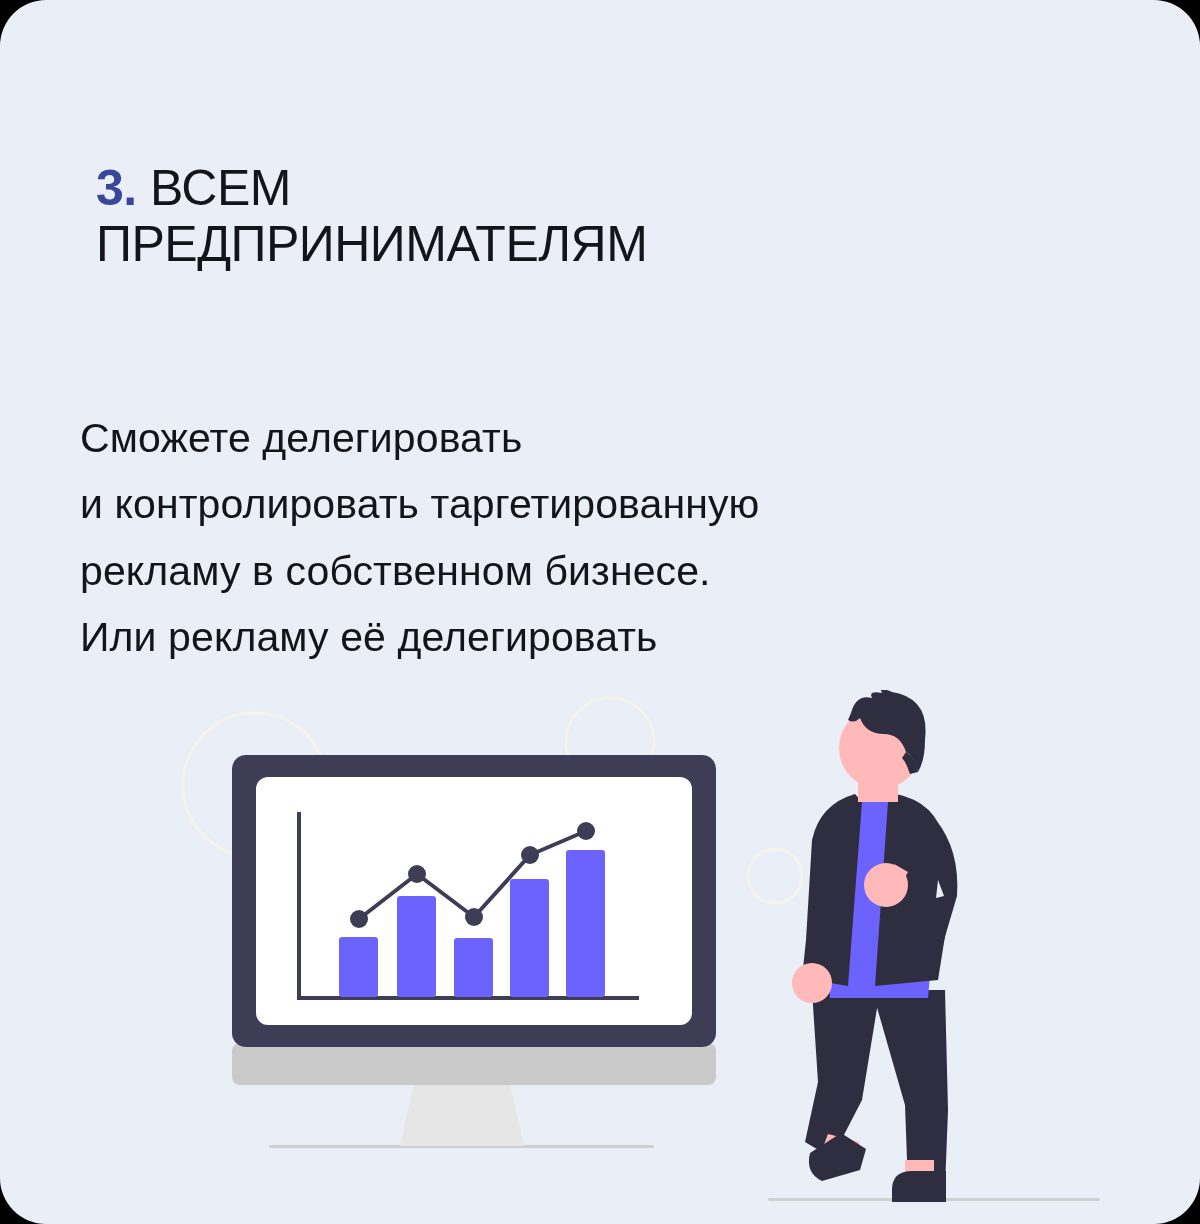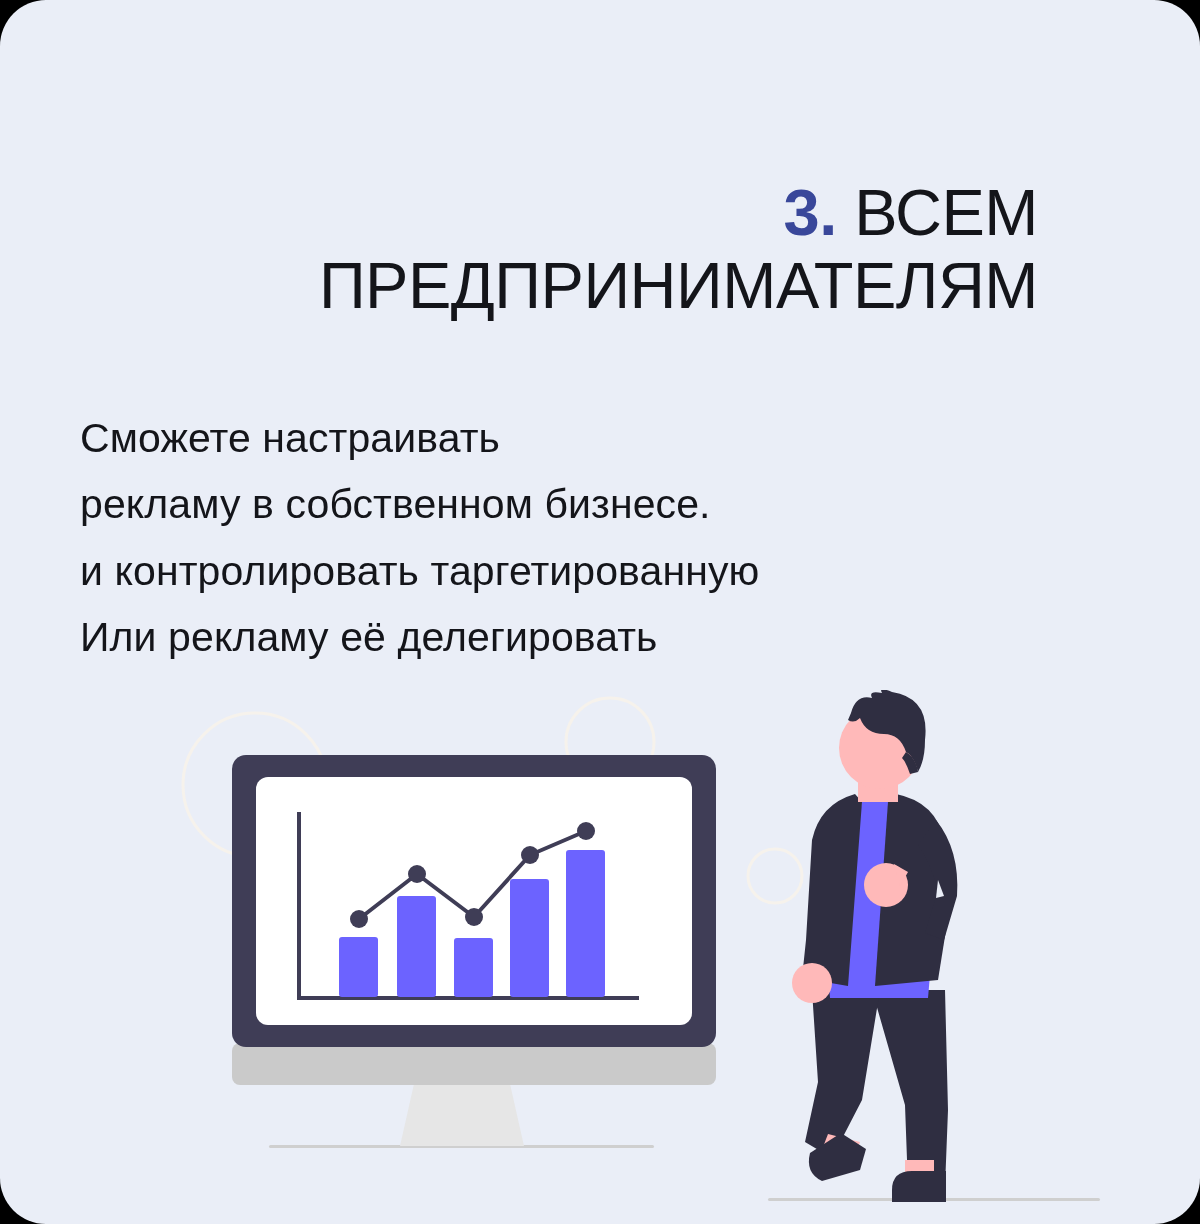--- a/index.html
+++ b/index.html
@@ -20,30 +20,29 @@
     height: 1224px;
     background: #EAEEF7;
     border-radius: 46px;
     overflow: hidden;
     box-sizing: border-box;
   }
 
   
   .heading {
     position: absolute;
-    left: 78px;
+    left: 96px;
     top: 104px;
     width: 960px;
-    font-size: 65px;
+    font-size: 50px;
     line-height: 1.12;
     font-weight: 400;
     letter-spacing: -0.5px;
     color: #14151A;
     white-space: pre-line;
-    text-align: right;
   }
   .heading .num {
     font-weight: 700;
     color: #39479A;
   }
   .heading .rest {
     font-weight: 400;
     color: #14151A;
   }
 
@@ -75,23 +74,23 @@
 <body>
 
 <div class="card">
 
   <div class="heading">
     <span class="num">3.</span><span class="rest"> ВСЕМ
 ПРЕДПРИНИМАТЕЛЯМ</span>
   </div>
 
   <div class="body-copy">
-    <span class="line">Сможете настраивать</span>
+    <span class="line">Сможете делегировать</span>
+    <span class="line">и контролировать таргетированную</span>
     <span class="line">рекламу в собственном бизнесе.</span>
-    <span class="line">и контролировать таргетированную</span>
     <span class="line">Или рекламу её делегировать</span>
   </div>
 
   <div class="illustration">
     <svg viewBox="0 0 1200 534" xmlns="http://www.w3.org/2000/svg">
 
       <g>
         <circle cx="255" cy="95" r="72" fill="none" stroke="#F6F2EC" stroke-width="3"></circle>
         <circle cx="610" cy="52" r="44" fill="none" stroke="#F6F2EC" stroke-width="3"></circle>
         <circle cx="775" cy="186" r="27" fill="none" stroke="#F6F2EC" stroke-width="3"></circle>

